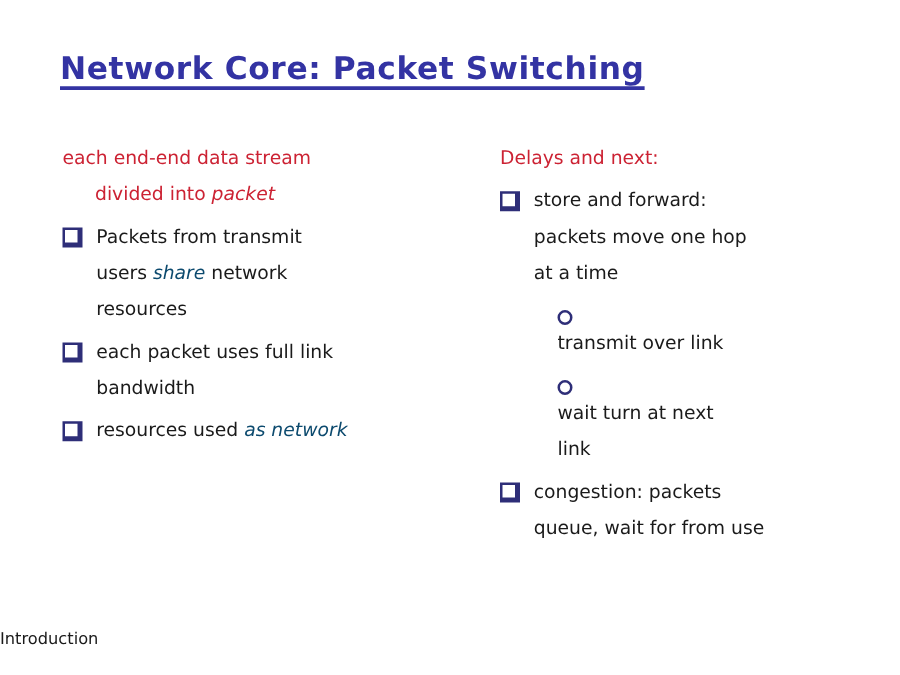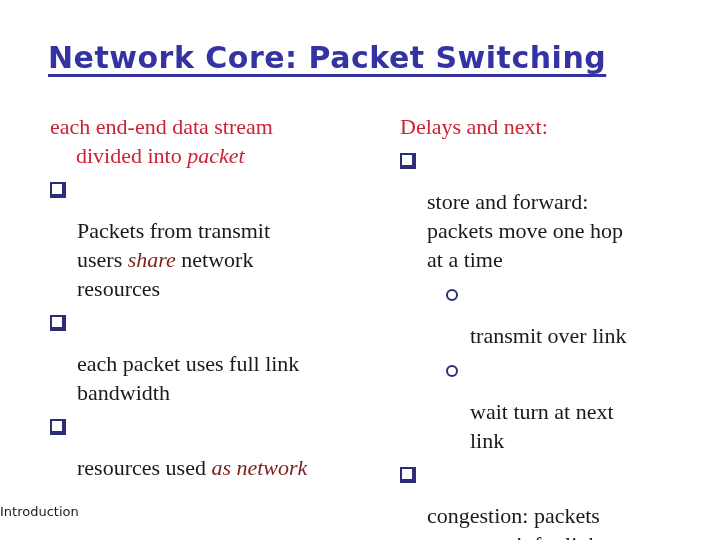--- a/index.html
+++ b/index.html
@@ -15,38 +15,37 @@
   .slide {
     position: absolute;
     inset: 0;
     width: 720px;
     height: 540px;
   }
   .title {
     position: absolute;
     left: 48px;
     top: 40px;
-    font-size: 30px;
+    font-size: 25px;
     font-weight: bold;
     letter-spacing: 0.5px;
     color: #3333a3;
     text-decoration: underline;
     text-decoration-thickness: 2.5px;
     text-underline-offset: 6px;
   }
   .col {
     position: absolute;
     top: 112px;
-    font-size: 22px;
+    font-size: 15px;
     line-height: 29px;
-    font-family: Liberation Serif, serif;
   }
   .col-left  { left: 50px;  width: 340px; }
   .col-right { left: 400px; width: 312px; }
-  .pre { white-space: pre-wrap; margin-top: 41px; }
+  .pre { white-space: pre-wrap; }
   .intro {
     color: #cc2233;
     padding-left: 26px;
     text-indent: -26px;
     margin: 0 0 3px 0;
   }
   .heading {
     color: #cc2233;
     margin: 0 0 3px 0;
   }
@@ -63,32 +62,33 @@
     width: 10px;
     height: 10px;
     border: 2px solid #2e2e78;
     border-right-width: 4px;
     border-bottom-width: 4px;
     margin-top: 7px;
   }
   .sub {
     margin-left: 46px;
     margin-top: 6px;
+    flex-direction: column;
   }
   .sub .bullet-box { flex: 0 0 13px; margin-right: 11px; }
   .circ-bullet {
     width: 8px;
     height: 8px;
     border: 2px solid #2e2e78;
     border-radius: 50%;
     margin-top: 9px;
   }
   .txt { flex: 1 1 auto; }
   .red-italic  { color: #cc2233; font-style: italic; }
-  .teal-italic { color: #7f1d1d; font-style: italic; }
+  .teal-italic { color: #0c4a6e; font-style: italic; }
   .footer {
     position: absolute;
     top: 504px;
     left: 0;
     right: 16px;
     display: flex;
     justify-content: flex-end;
     align-items: baseline;
     gap: 42px;
     font-size: 13px;
@@ -160,21 +160,21 @@
         </div>
       <div class="txt pre">wait turn at next
 link</div>
     </div>
 
     <div class="item">
       <div class="bullet-box">
           <div class="sq-bullet"></div>
         </div>
       <div class="txt pre">congestion: packets
-queue, wait for link use</div>
+queue, wait for from use</div>
     </div>
 
 
   </div>
 
   <div class="footer">
     <span>Introduction</span>
     <span>7</span>
   </div>
 

